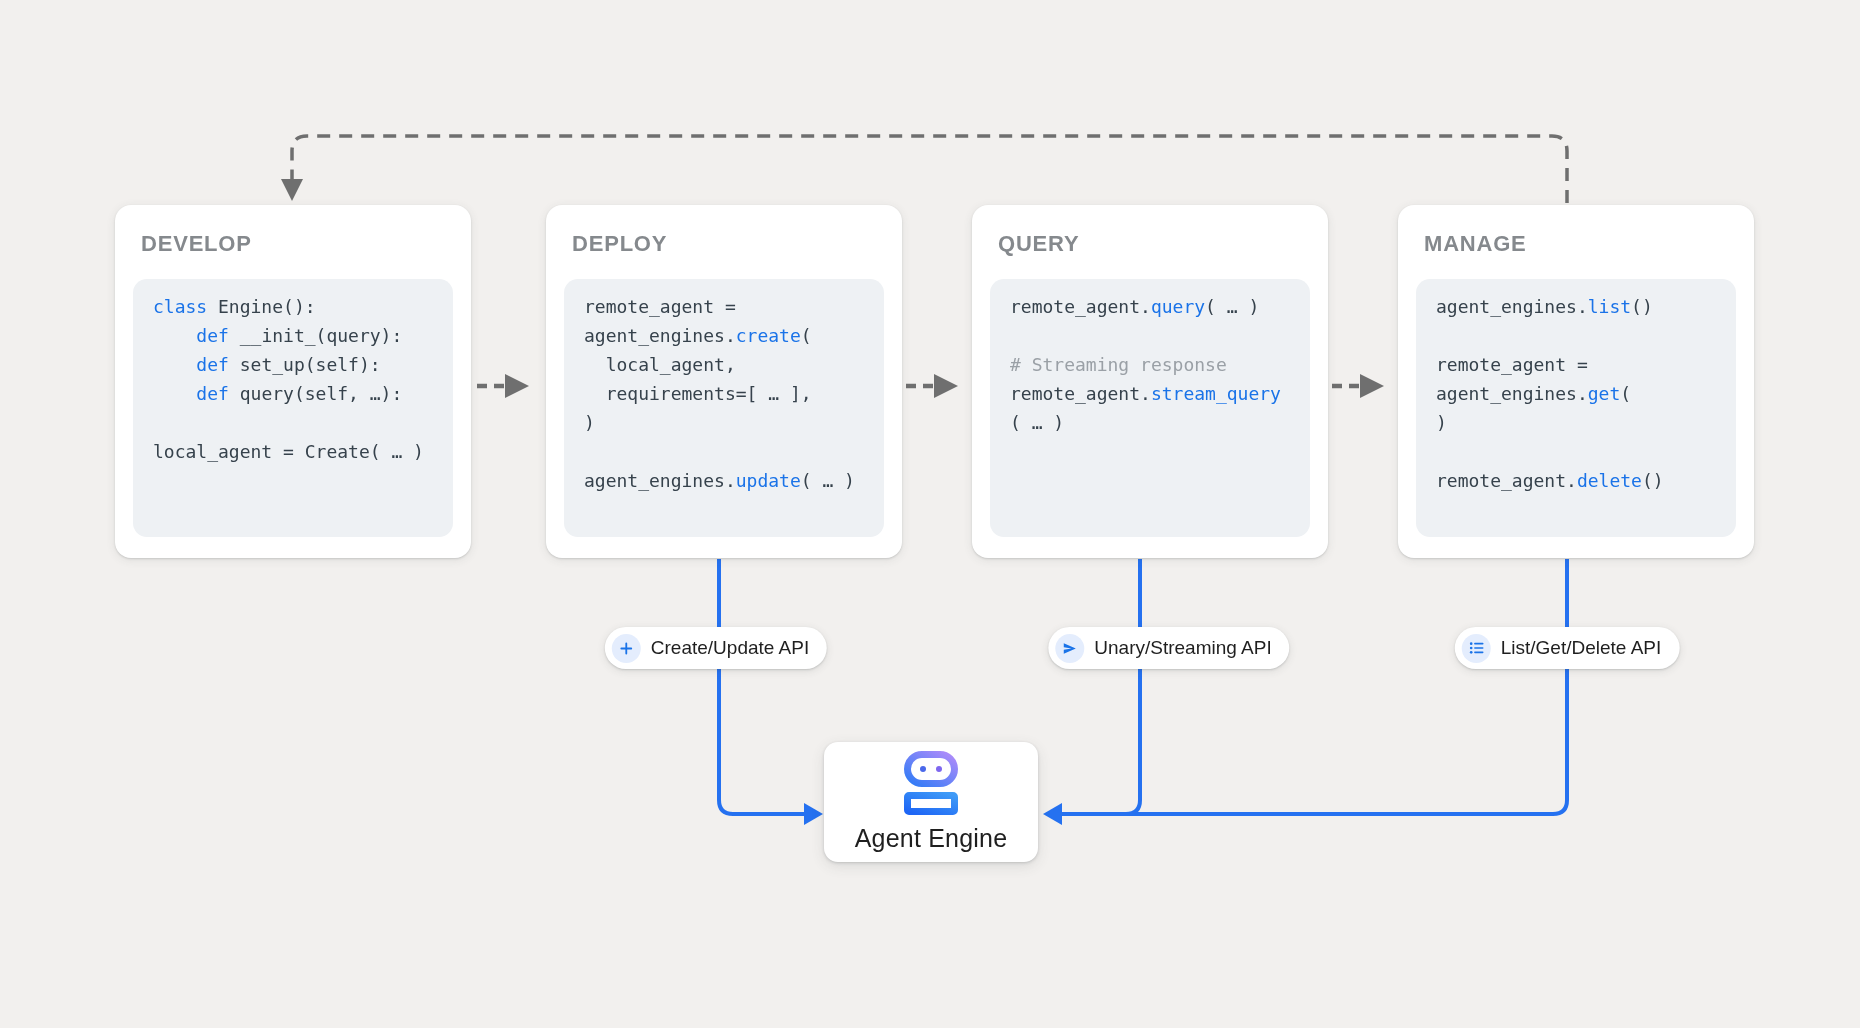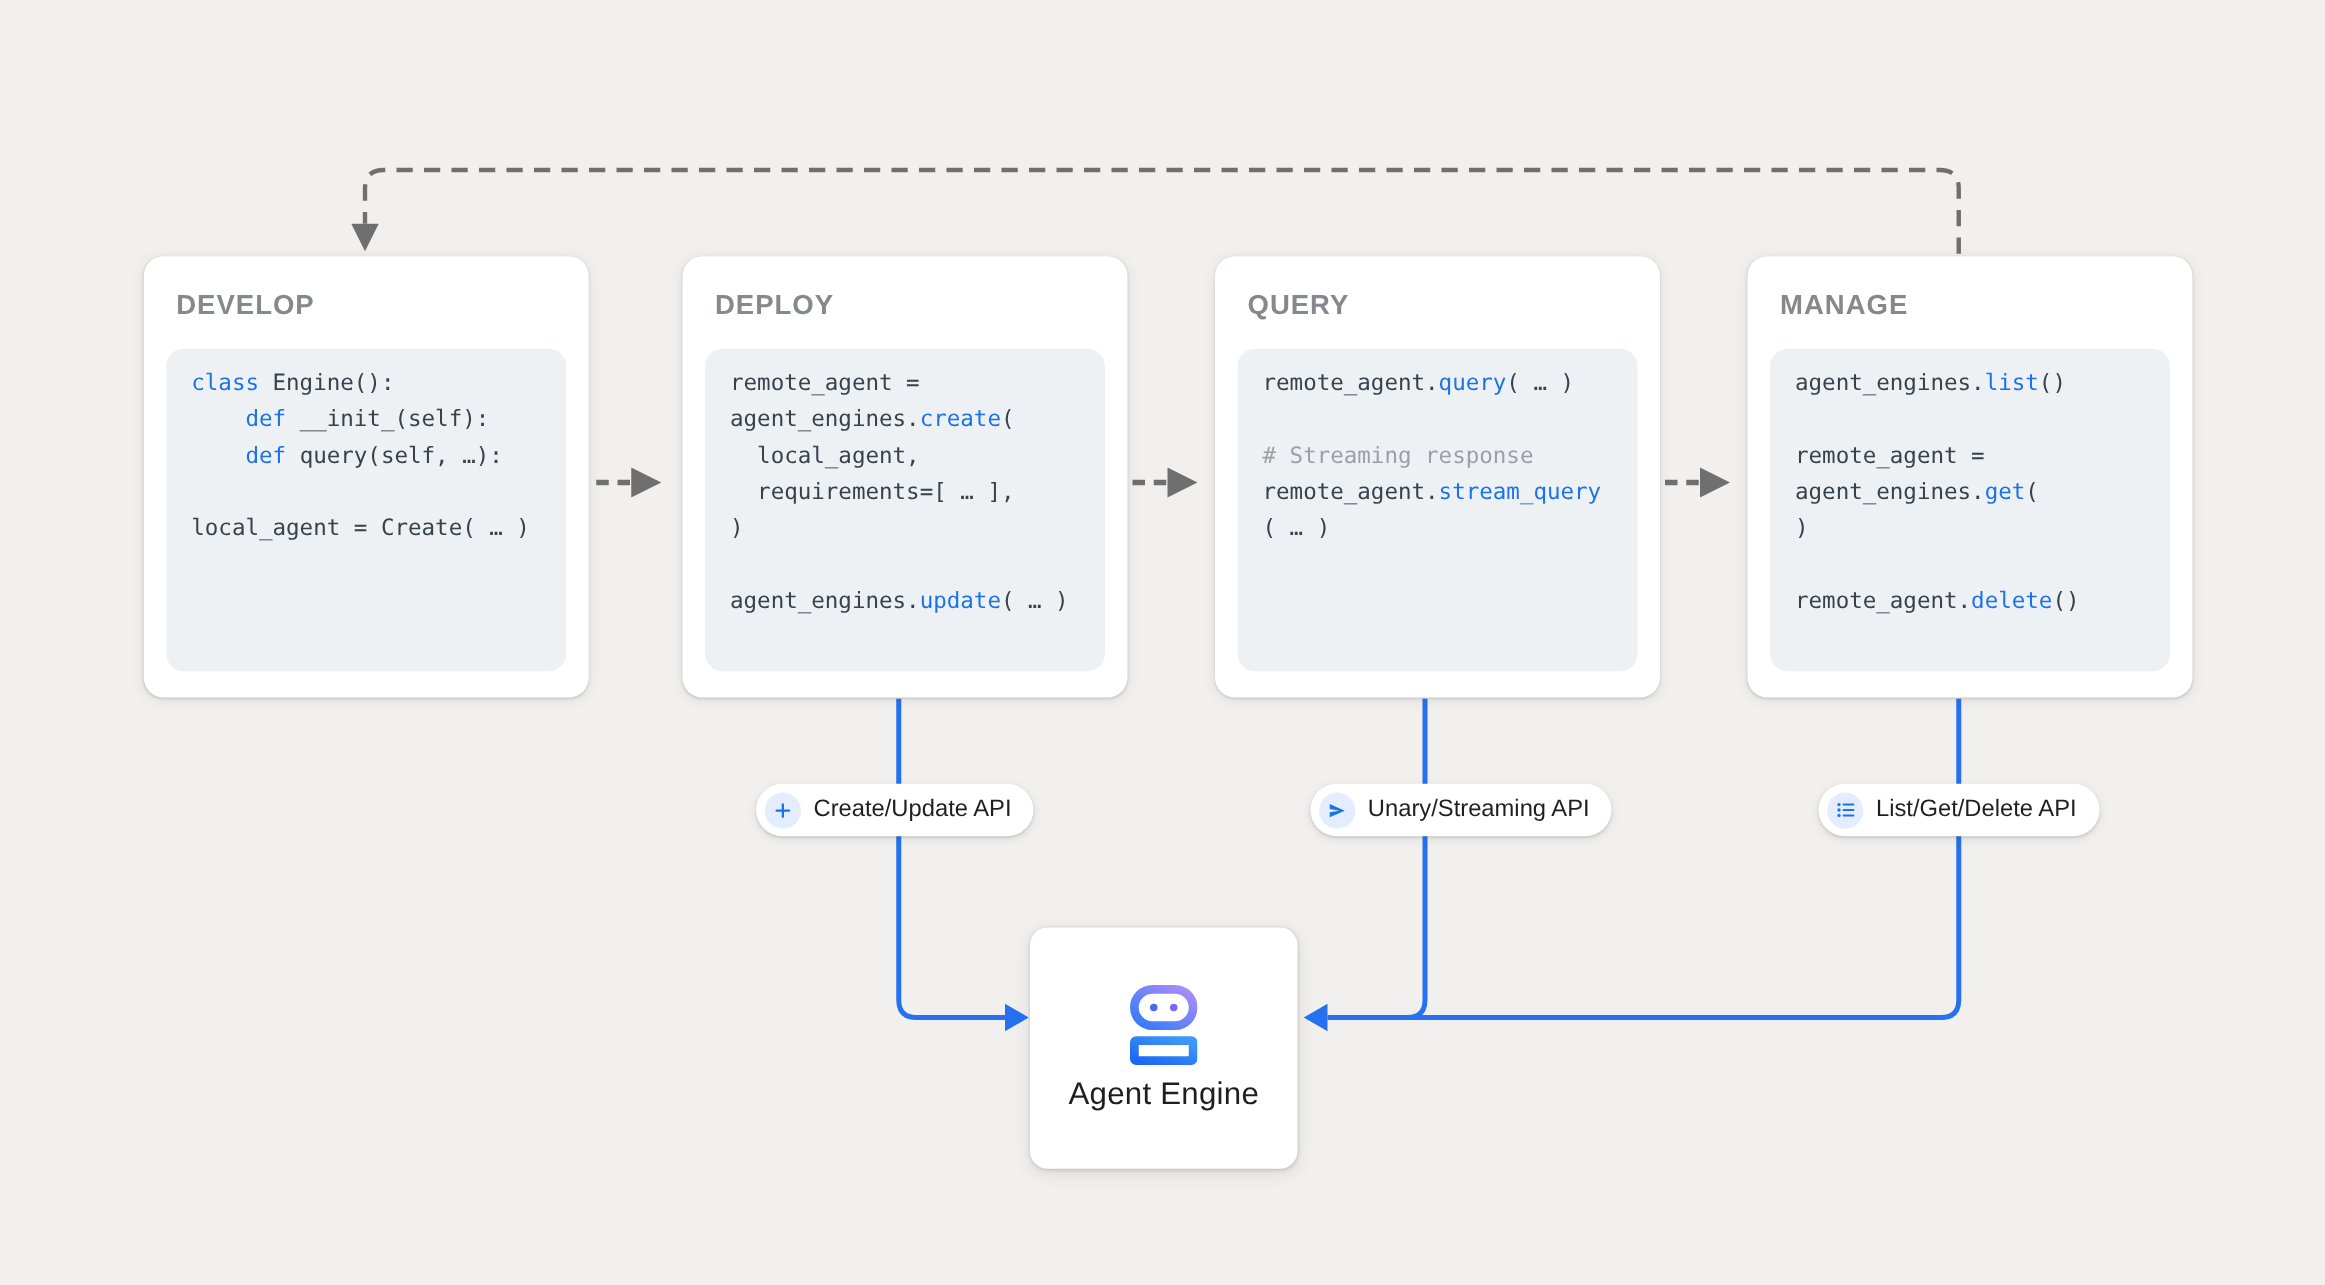--- a/index.html
+++ b/index.html
@@ -45,21 +45,21 @@
   }
   .pill .icon-circle{
     width:29px;height:29px;border-radius:50%;flex:0 0 auto;
     background:var(--pill-icon-bg,#e4edfd);
     display:flex;align-items:center;justify-content:center;
   }
   .pill .label{font-size:19px;font-weight:500;color:var(--label-text,#1f1f1f);}
   .pill-1{left:716px}.pill-2{left:1169px}.pill-3{left:1567px}
 
   .engine{
-    position:absolute;left:824px;top:742px;width:214px;height:193px;
+    position:absolute;left:824px;top:742px;width:214px;height:120px;
     background:#fff;border-radius:14px;
     box-shadow:0 1px 3px rgba(60,64,67,.22),0 4px 14px rgba(60,64,67,.12);
     display:flex;flex-direction:column;align-items:center;justify-content:center;gap:9px;
   }
   .engine .label{font-size:25px;font-weight:500;color:var(--label-text,#1f1f1f);letter-spacing:.2px;}
 </style>
 </head>
 <body>
 
 <div class="canvas">
@@ -87,21 +87,22 @@
     <path class="blue-line" d="M1567 559 L1567 800 Q1567 814 1553 814 L1062 814"></path>
     <path class="blue-line" d="M1140 559 L1140 800 Q1140 814 1126 814 L1080 814"></path>
     <polygon class="blue-head" points="1062,803 1062,825 1043,814"></polygon>
   </svg>
 
   <div id="cards">
       <div class="card card-1">
         <div class="title">DEVELOP</div>
         <div class="code">
           <div class="ln"><span class="kw">class</span><span class="pl"> Engine():</span></div>
-          <div class="ln"><span class="pl">    </span><span class="kw">def</span><span class="pl"> __init_(self):</span></div>
+          <div class="ln"><span class="pl">    </span><span class="kw">def</span><span class="pl"> __init_(query):</span></div>
+          <div class="ln"><span class="pl">    </span><span class="kw">def</span><span class="pl"> set_up(self):</span></div>
           <div class="ln"><span class="pl">    </span><span class="kw">def</span><span class="pl"> query(self, …):</span></div>
           <div class="ln"></div>
           <div class="ln"><span class="pl">local_agent = Create( … )</span></div>
         </div>
       </div>
       <div class="card card-2">
         <div class="title">DEPLOY</div>
         <div class="code">
           <div class="ln"><span class="pl">remote_agent =</span></div>
           <div class="ln"><span class="pl">agent_engines.</span><span class="kw">create</span><span class="pl">(</span></div>

